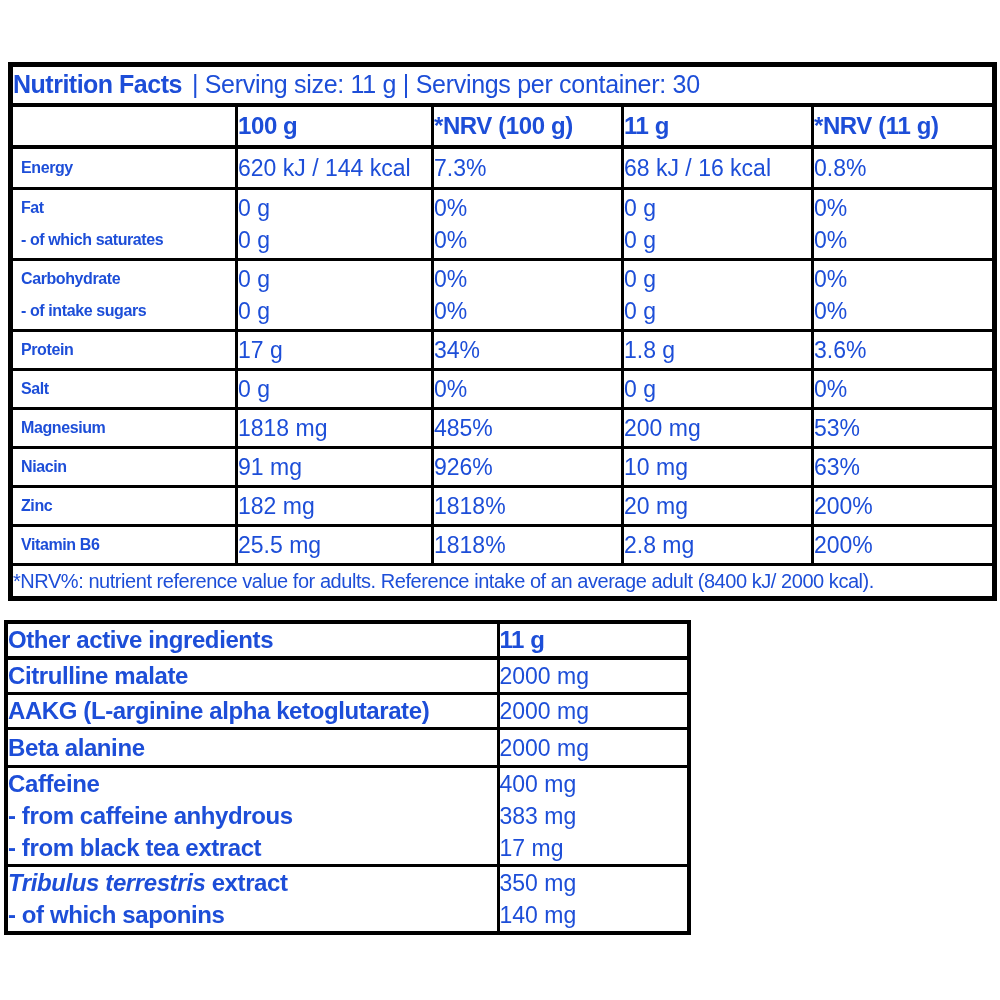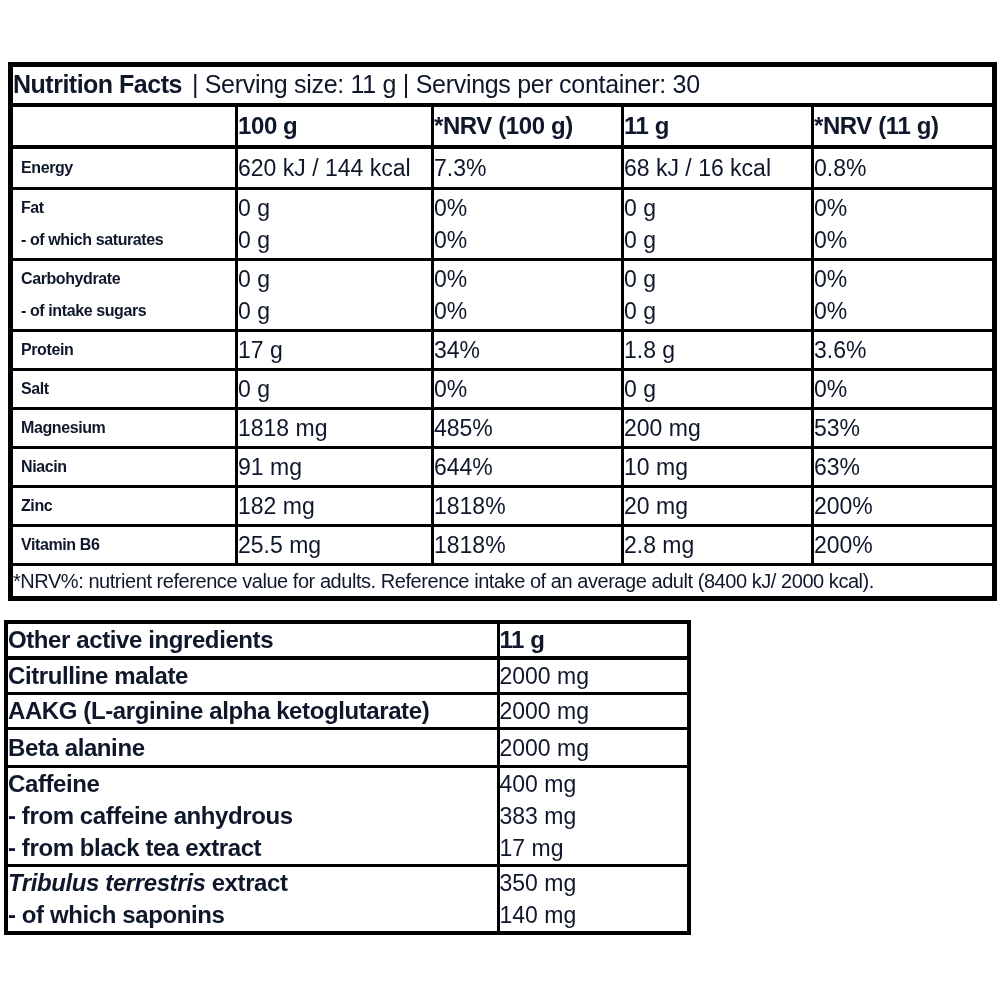--- a/index.html
+++ b/index.html
@@ -3,21 +3,21 @@
 <meta charset="utf-8">
 <style>
   * { box-sizing: border-box; }
   html, body { margin: 0; padding: 0; background: #ffffff; }
   .sheet {
     position: relative;
     width: 1000px;
     height: 1000px;
     background: #ffffff;
     font-family: "Liberation Sans", sans-serif;
-    color: #0f172a;
+    color: #1d4ed8;
   }
   table { border-collapse: collapse; table-layout: fixed; background: #ffffff; }
 
   
   .nf {
     position: absolute;
     left: 8px;
     top: 62px;
     width: 984px;
     border: 5px solid #000;
@@ -203,21 +203,21 @@
     </tr>
 
     <tr style="height:34px">
       <td class="lbl">
             <div>Niacin</div>
           </td>
       <td class="val">
             <div>91 mg</div>
           </td>
       <td class="val">
-            <div>644%</div>
+            <div>926%</div>
           </td>
       <td class="val">
             <div>10 mg</div>
           </td>
       <td class="val">
             <div>63%</div>
           </td>
     </tr>
 
     <tr style="height:38px">

